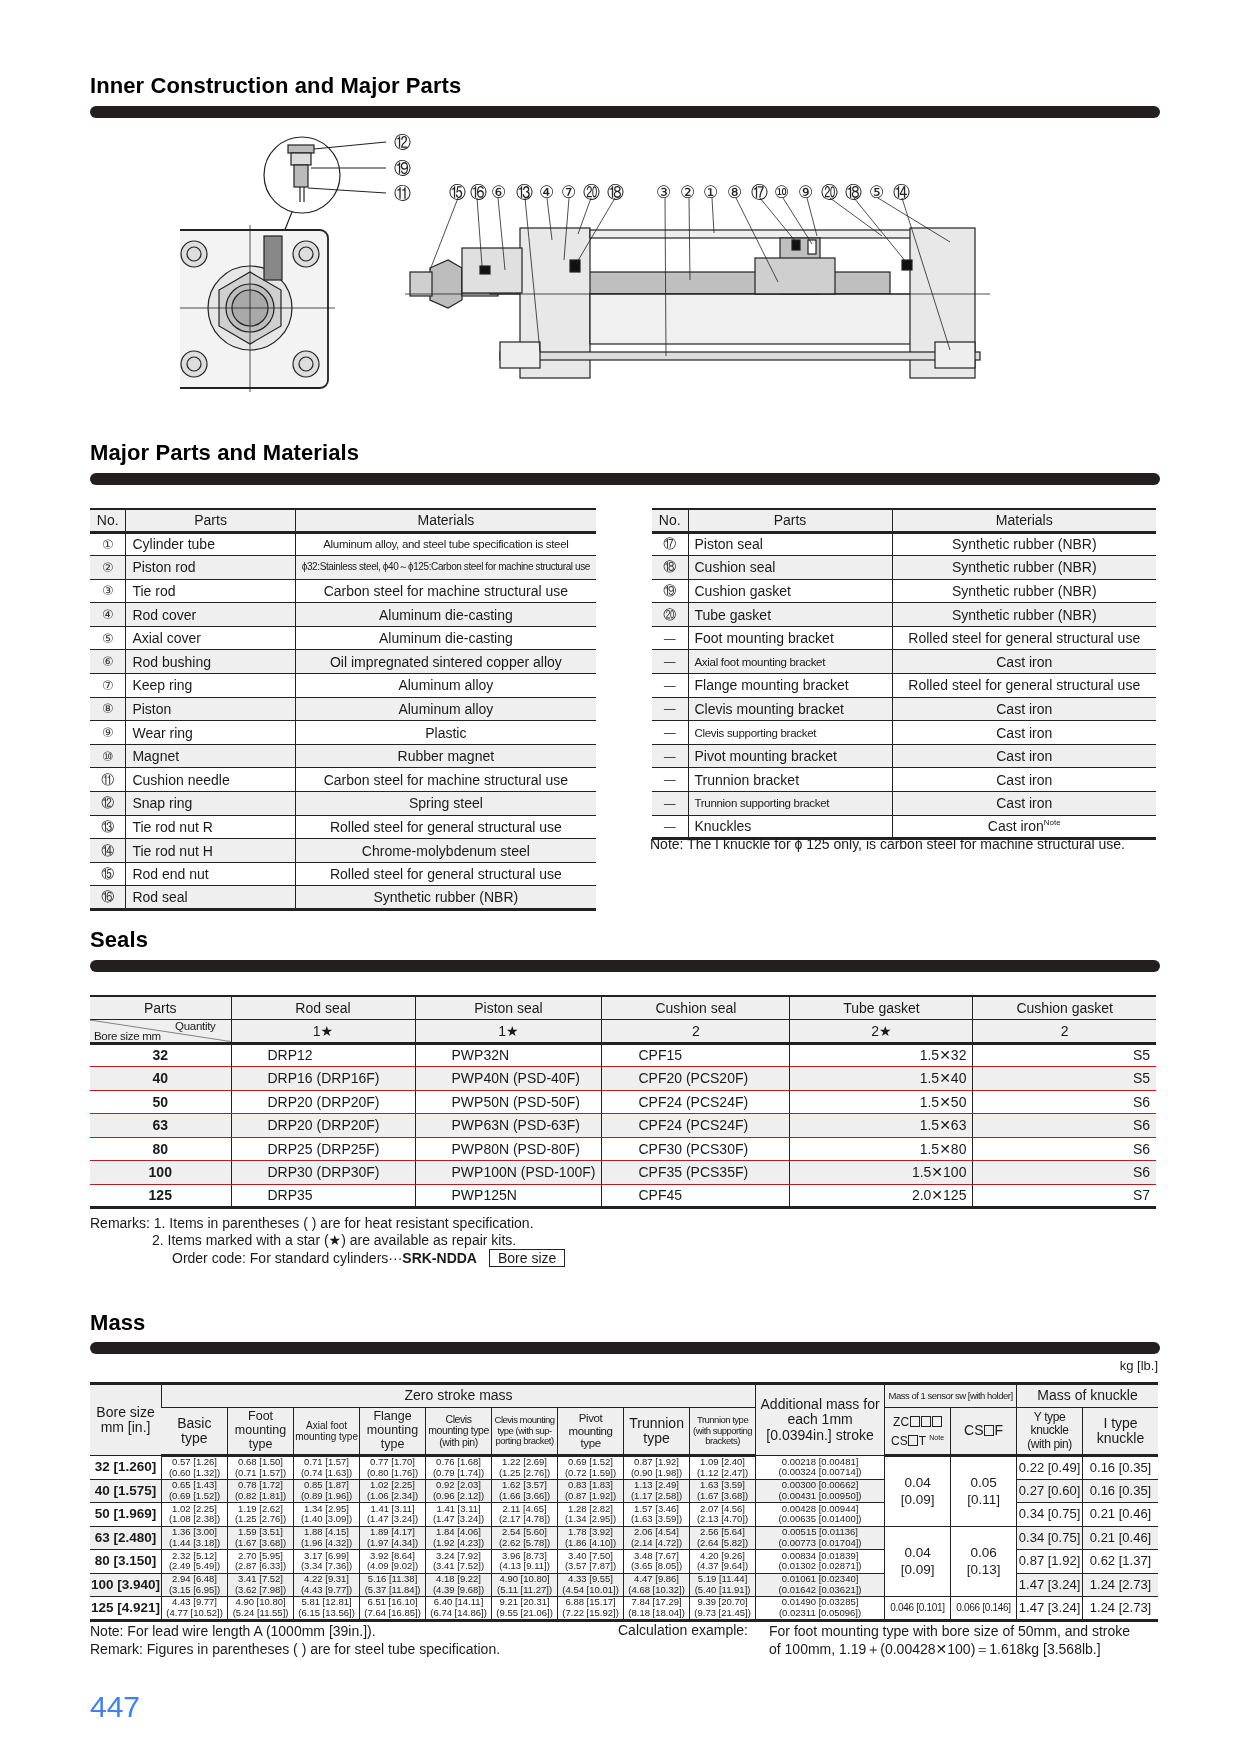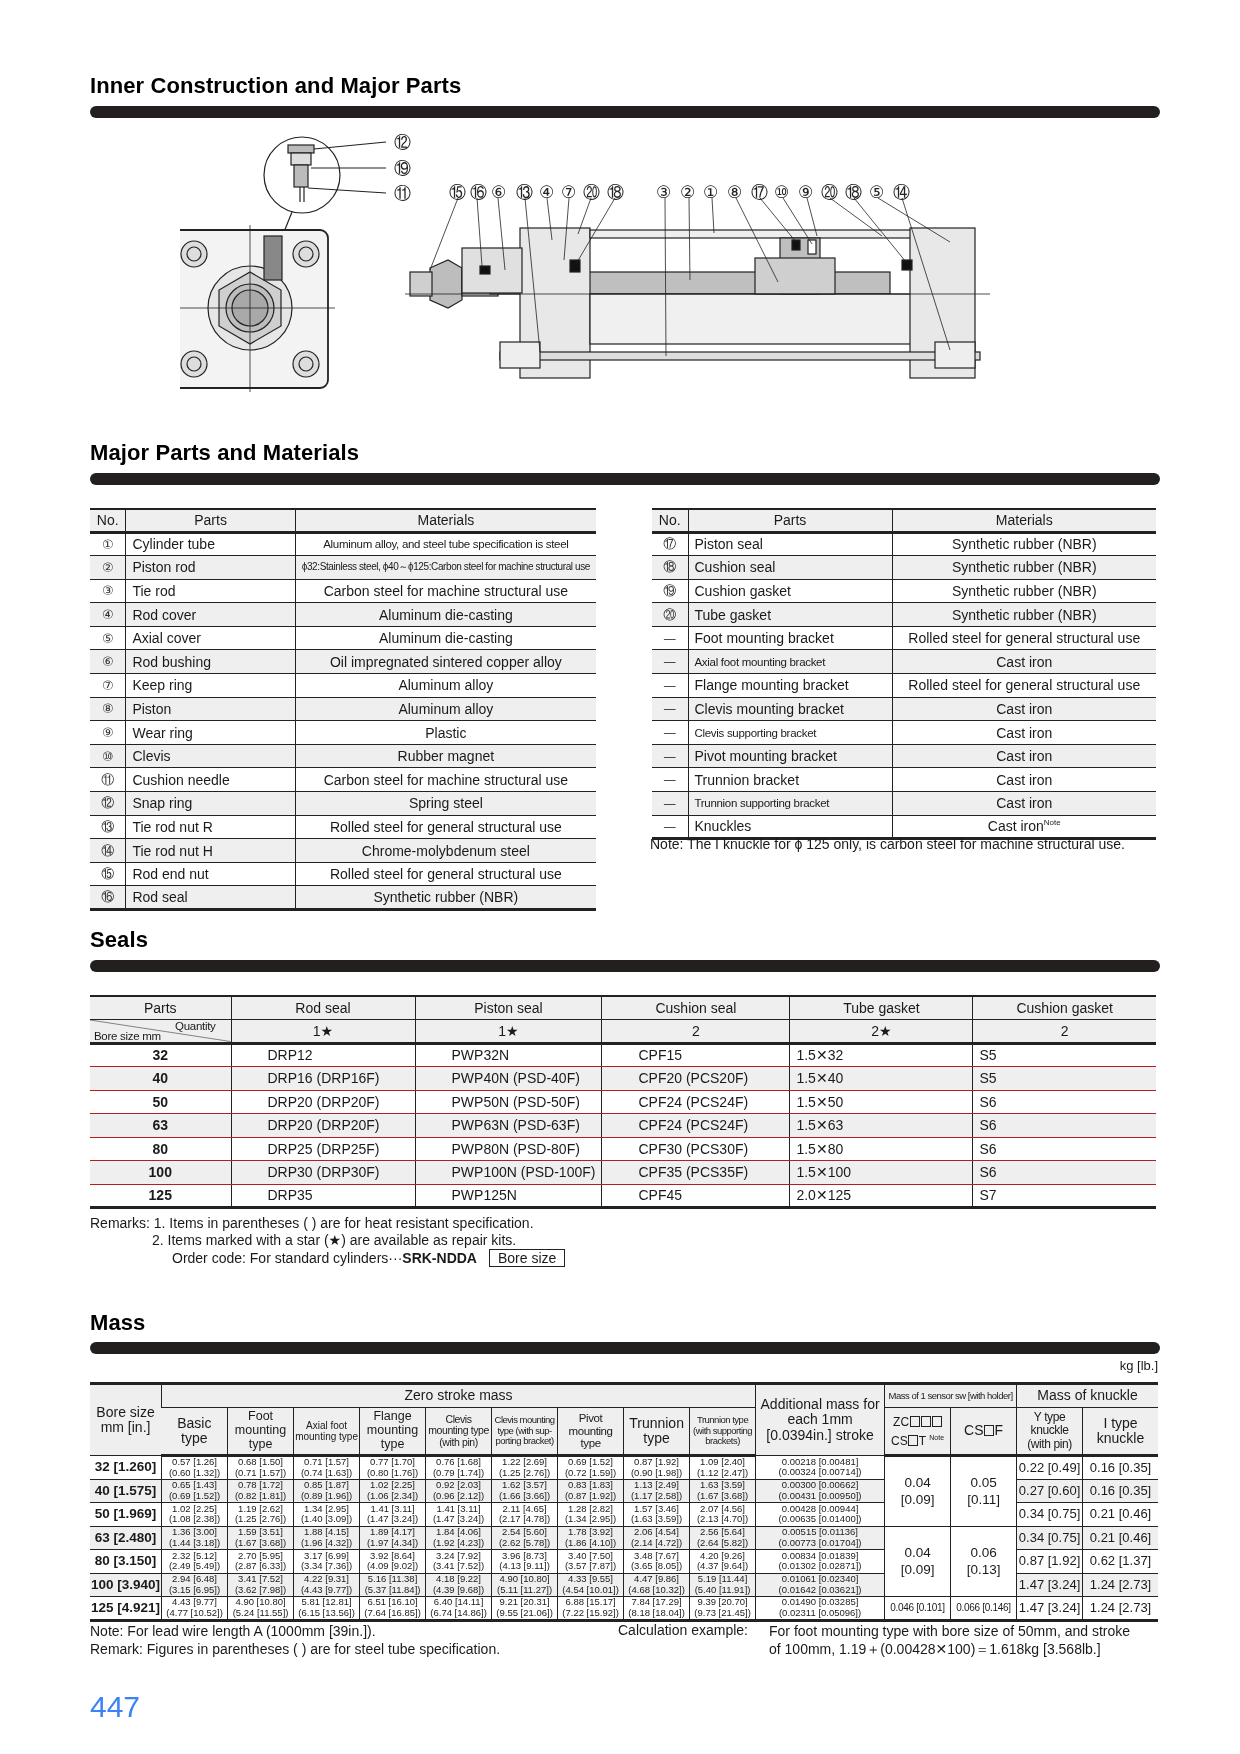--- a/index.html
+++ b/index.html
@@ -32,21 +32,21 @@
   #seals-table { position: absolute; left: 90px; top: 995px; width: 1066px; font-size: 14px; }
   #seals-table th, #seals-table td { border-left: 1px solid #222; height: 23.5px; padding: 0 6px; font-weight: normal; white-space: nowrap; }
   #seals-table tr > *:first-child { border-left: none; }
   #seals-table thead tr:first-child th { border-top: 2px solid #222; background: #efefef; border-bottom: 1px solid #222; text-align: center; }
   #seals-table thead tr:nth-child(2) th { background: #efefef; border-bottom: 3px solid #222; text-align: center; }
   #seals-table tbody td { border-bottom: 1px solid #b91c1c; }
   #seals-table tbody tr:nth-child(even) td { background: #efefef; }
   #seals-table tbody tr:last-child td { border-bottom: 3px solid #222; }
   #seals-table td.bore { text-align: center; font-weight: bold; }
   #seals-table td.code { padding-left: 36px; }
-  #seals-table td.center { text-align: left; }
+  #seals-table td.center { text-align: right; }
   .diag-cell { position: relative; padding: 0 !important; }
   .diag-cell svg { position: absolute; left: 0; top: 0; width: 100%; height: 100%; }
   .diag-cell .q { position: absolute; right: 15px; top: 0; font-size: 11.5px; letter-spacing: -0.3px; }
   .diag-cell .b { position: absolute; left: 4px; bottom: 0; font-size: 11.5px; letter-spacing: -0.3px; }
   #seal-remarks { position: absolute; left: 90px; top: 1215px; font-size: 14px; line-height: 17px; }
   #seal-remarks .indent { padding-left: 62px; }
   #seal-remarks .indent2 { padding-left: 82px; }
   .boxed { display: inline-block; border: 1px solid #222; padding: 0 8px; margin-left: 12px; line-height: 16px; }
 
   
@@ -246,21 +246,21 @@
         <td class="">Piston</td>
         <td class="mat "><span>Aluminum alloy</span></td>
       </tr>
       <tr>
         <td class="no circ">⑨</td>
         <td class="">Wear ring</td>
         <td class="mat "><span>Plastic</span></td>
       </tr>
       <tr>
         <td class="no circ">⑩</td>
-        <td class="">Clevis</td>
+        <td class="">Magnet</td>
         <td class="mat "><span>Rubber magnet</span></td>
       </tr>
       <tr>
         <td class="no circ">⑪</td>
         <td class="">Cushion needle</td>
         <td class="mat "><span>Carbon steel for machine structural use</span></td>
       </tr>
       <tr>
         <td class="no circ">⑫</td>
         <td class="">Snap ring</td>

